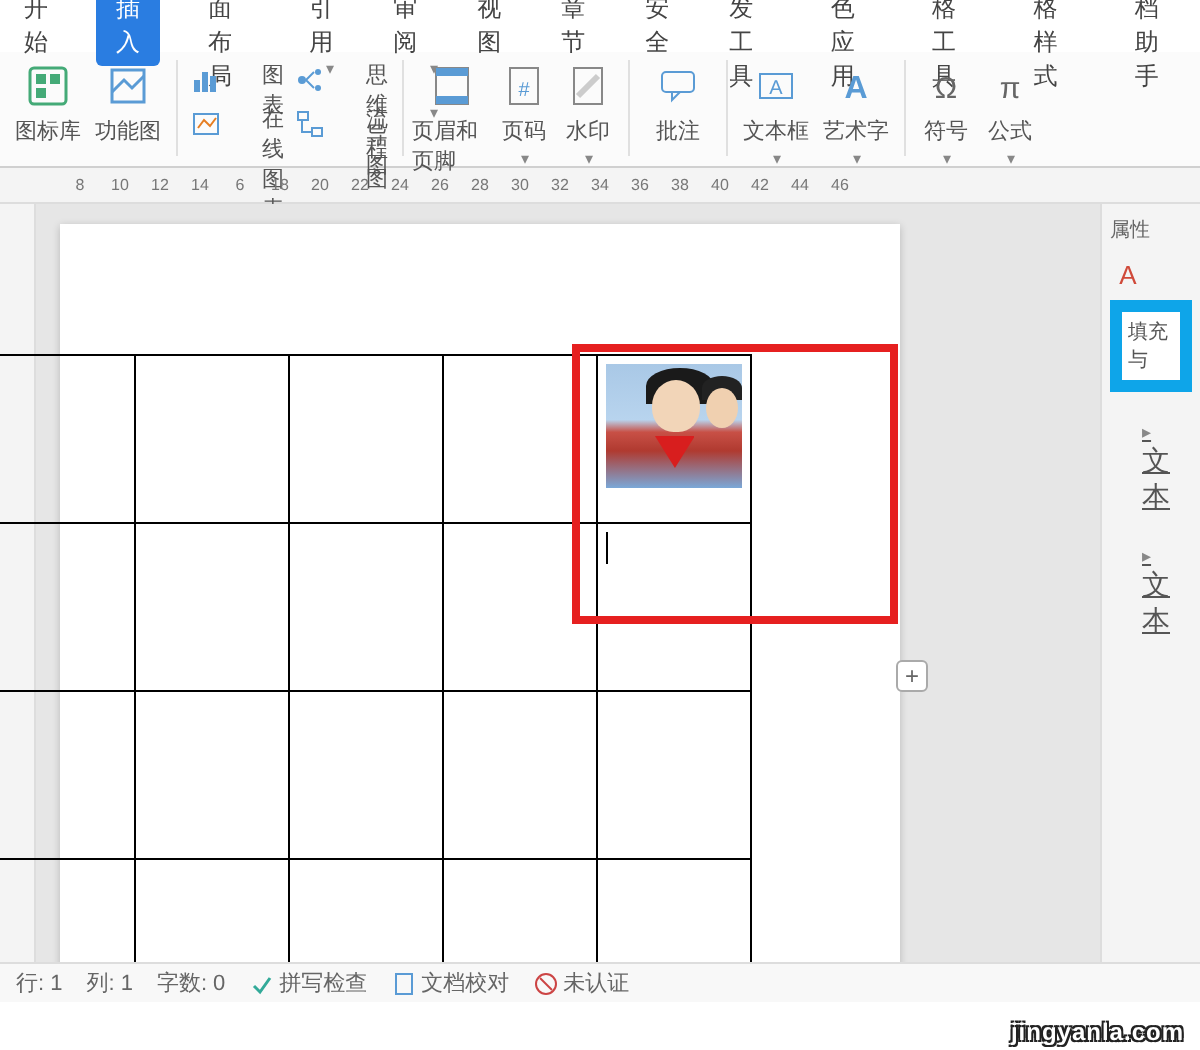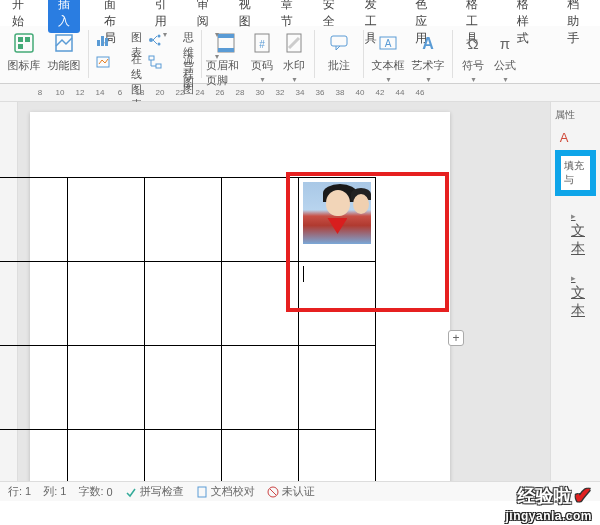--- a/index.html
+++ b/index.html
@@ -350,18 +350,14 @@
         <svg width="12" height="12">
           <circle cx="6" cy="6" r="5" fill="none" stroke="#c44"></circle>
           <path d="M3 3 L9 9" stroke="#c44"></path>
         </svg>
       </span>
     <span>未认证</span>
   </span>
 </div>
 
 <div class="wm">
-  <div class="t1">
-      <span>经验啦</span>
-      <span class="chk">✔</span>
-    </div>
   <div class="t2">jingyanla.com</div>
 </div>
 
 </body></html>

